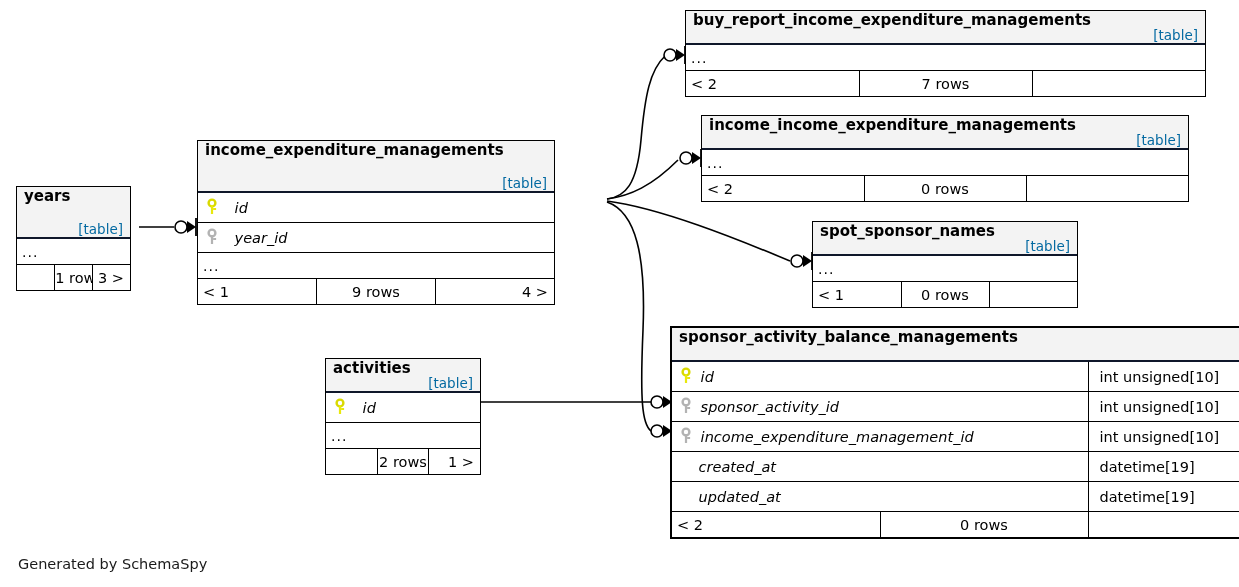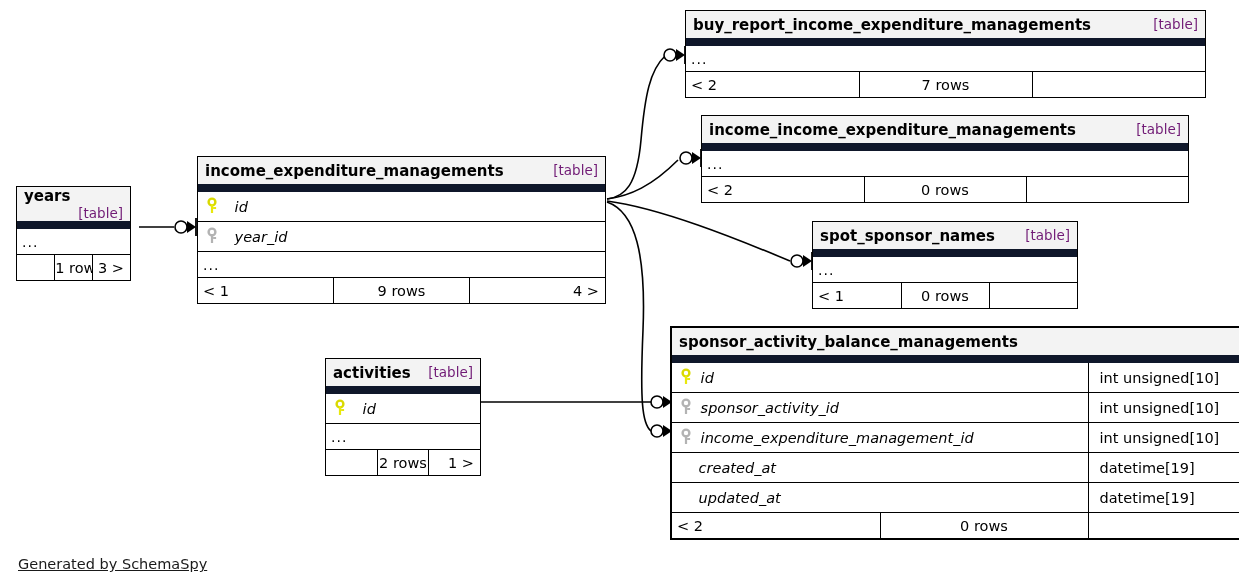--- a/index.html
+++ b/index.html
@@ -44,38 +44,39 @@
     border: 1px solid #000000;
     padding: 0;
     font-size: 14.5px;
     color: #000000;
     background: #ffffff;
     white-space: nowrap;
     overflow: hidden;
   }
   .hdr td {
     background: #f3f3f3;
-    border-bottom: 8px solid #0f172a;
+    border-bottom: 2px solid #0f172a;
     border-top: none;
     border-left: none;
     border-right: none;
     height: 27px;
     vertical-align: middle;
     padding: 0 7px;
   }
   .hdr .name {
     font-weight: bold;
     font-size: 15px;
   }
   .hdr .tag {
     font-weight: normal;
     font-size: 13.5px;
-    color: #701a75;
+    color: #0369a1;
     float: right;
     padding-left: 12px;
+    margin-top: 16px;
   }
   .colrow td {
     height: 29px;
     vertical-align: middle;
     border-left: none;
     border-right: none;
     border-top: none;
     border-bottom: 1px solid #000000;
     padding: 0;
   }
@@ -118,21 +119,20 @@
     width: 16px;
   }
   .lbl { vertical-align: middle; }
   .indent-a { padding-left: 8px; }
   .credit {
     position: absolute;
     left: 18px;
     top: 556px;
     font-size: 14.5px;
     color: #1a1a1a;
-    text-decoration: underline;
   }
 </style>
 </head>
 <body>
 
 <div id="canvas">
 
   <svg class="edges" viewBox="0 0 1239 587" xmlns="http://www.w3.org/2000/svg">
     <g fill="none" stroke="#000000" stroke-width="1.6">
 
@@ -186,21 +186,21 @@
       </tr>
       <tr class="ftr">
         <td class="f1" style="width:25px;"></td>
         <td class="f2" style="width:62px;">1 row</td>
         <td class="f3">3 &gt;</td>
       </tr>
     </tbody>
       </table>
   </div>
 
-  <div class="tbl" style="left:197px; top:156px; width:409px;">
+  <div class="tbl" style="left:197px; top:140px; width:358px;">
     <table>
       <tbody>
           <tr class="hdr">
         <td colspan="3">
           <span class="name">income_expenditure_managements</span><span class="tag">[table]</span>
         </td>
       </tr>
       <tr class="colrow">
         <td class="cname" colspan="3">
           <span class="keyicon">

